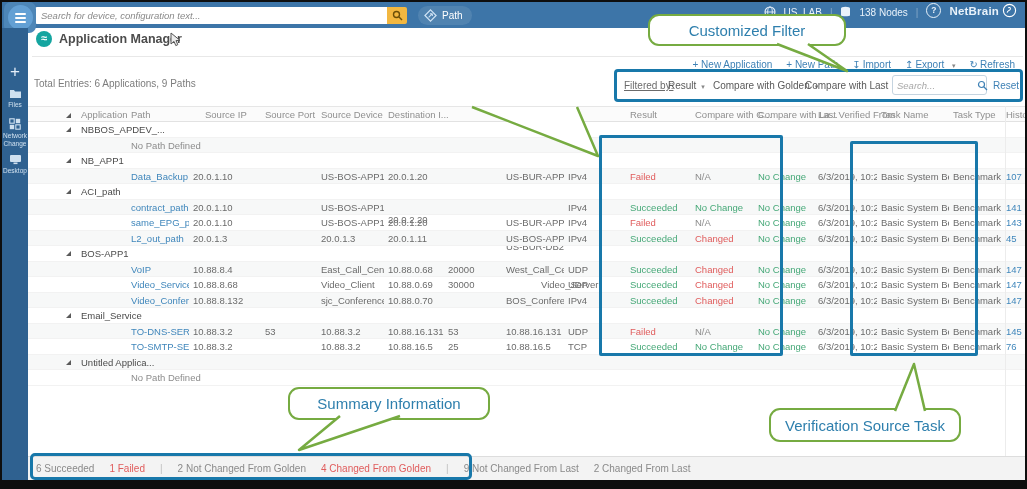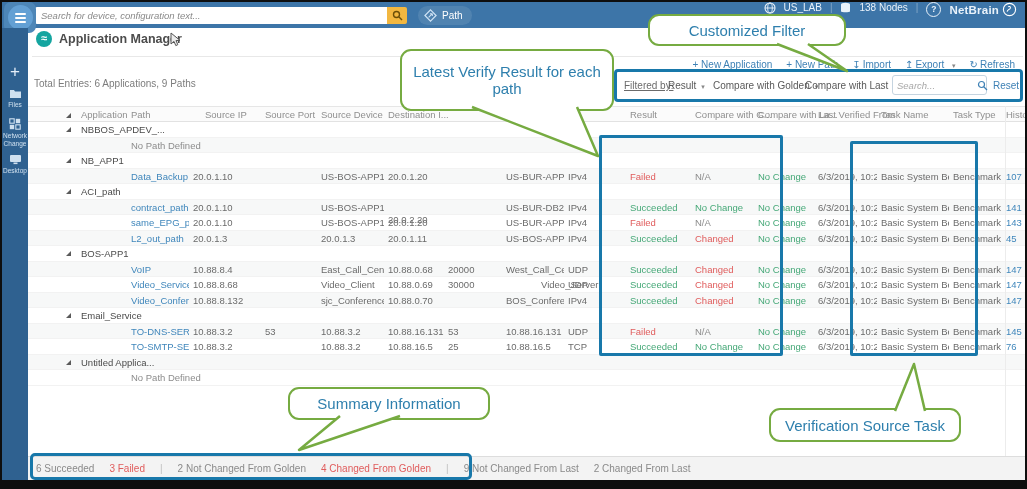--- a/index.html
+++ b/index.html
@@ -14,21 +14,21 @@
           display:flex;align-items:center;justify-content:center;flex-direction:column;gap:2px;}
   .burger i{display:block;width:11px;height:2px;background:#fff;border-radius:1px;}
   .tsearch{left:33px;top:5px;width:352px;height:17px;background:#fff;border:none;border-radius:2px 0 0 2px;
            font-style:italic;font-size:9.5px;color:#666;padding:0 6px;box-sizing:border-box;outline:none;
            font-family:"Liberation Sans","DejaVu Sans",sans-serif;}
   .tsearch::placeholder{color:#8a8a8a;font-style:italic;}
   .tsearch-btn{left:385px;top:5px;width:20px;height:17px;background:#f2b740;border-radius:0 2px 2px 0;
                display:flex;align-items:center;justify-content:center;cursor:pointer;}
   .path-btn{left:416px;top:4px;height:19px;padding:0 9px 0 6px;display:flex;align-items:center;gap:5px;
             background:rgba(255,255,255,.10);border-radius:10px;color:#fff;font-size:10px;}
-  .topright{right:8px;top:0;height:16px;display:flex;align-items:flex-start;gap:8px;color:#e9f2fa;font-size:10px;}
+  .topright{right:8px;top:0;height:16px;display:flex;align-items:flex-end;gap:8px;color:#e9f2fa;font-size:10px;}
   .topright .sep{color:rgba(255,255,255,.35);}
   .qmark{width:13px;height:13px;border:1.4px solid #e9f2fa;border-radius:50%;font-size:8.5px;line-height:13px;
          text-align:center;font-weight:bold;}
   .brand{font-size:11.5px;font-weight:bold;letter-spacing:.2px;display:flex;align-items:center;gap:3px;}
   
   .sidebar{left:0;top:26px;width:26px;height:452px;background:#2f6190;}
   .side-item{width:26px;display:flex;flex-direction:column;align-items:center;gap:2px;color:#cfe0ef;
              position:absolute;cursor:pointer;}
   .side-item .lbl{font-size:6.5px;text-align:center;line-height:7.5px;}
   .side-plus{font-size:17px;font-weight:300;color:#e4eef8;}
@@ -256,21 +256,21 @@
       </div>
       <div class="trow" style="top: 182px;">
         <span class="tri" style="left: 38px;"></span>
         <span class="cell grp" style="left: 53px; width: 120px;">ACI_path</span>
       </div>
       <div class="trow alt" style="top: 197.5px;">
         <span class="cell link" style="left: 103px; width: 58px;">contract_path</span>
         <span class="cell" style="left: 165px; width: 68px;">20.0.1.10</span>
         <span class="cell" style="left: 293px; width: 63px;">US-BOS-APP1</span>
         <span class="cell" style="left: 360px; width: 56px; margin-top: 12px;">20.0.2.20</span>
-        <span class="cell" style="left: 478px; width: 58px;">US-BUR-DB2</span>
+        <span class="cell" style="left: 478px; width: 58px; margin-top: 39px;">US-BUR-DB2</span>
         <span class="cell" style="left: 540px; width: 58px;">IPv4</span>
         <span class="cell ok" style="left: 602px; width: 61px;">Succeeded</span>
         <span class="cell ok" style="left: 667px; width: 59px;">No Change</span>
         <span class="cell ok" style="left: 730px; width: 56px;">No Change</span>
         <span class="cell" style="left: 790px; width: 59px;">6/3/2019, 10:24:...</span>
         <span class="cell" style="left: 853px; width: 68px;">Basic System Be...</span>
         <span class="cell" style="left: 925px; width: 49px;">Benchmark Verify</span>
         <span class="cell link" style="left: 978px; width: 24px;">141</span>
       </div>
       <div class="trow" style="top: 213px;">
@@ -396,42 +396,41 @@
         <span class="cell grp" style="left: 53px; width: 120px;">Untitled Applica...</span>
       </div>
       <div class="trow" style="top: 368px;">
         <span class="cell nop" style="left: 103px; width: 120px;">No Path Defined</span>
       </div>
     </div>
   <div class="abs gutter"></div>
 
   <div class="abs sumbar" id="sumbar">
       <span class="muted">6 Succeeded</span>
-      <span class="red">3 Failed</span>
+      <span class="red">1 Failed</span>
       <span class="sep">|</span>
       <span class="muted">2 Not Changed From Golden</span>
       <span class="red">4 Changed From Golden</span>
       <span class="sep">|</span>
       <span class="muted">9 Not Changed From Last</span>
       <span class="muted">2 Changed From Last</span>
     </div>
   <div class="abs bottom-edge"></div>
 
   <div class="abs hbox" style="left:612px;top:67px;width:409px;height:33px;border-radius:4px;"></div>
   <div class="abs hbox" style="left:597px;top:133px;width:184px;height:221px;border-radius:2px;"></div>
   <div class="abs hbox" style="left:848px;top:139px;width:128px;height:215px;border-radius:2px;"></div>
   <div class="abs hbox" style="left:28px;top:451px;width:442px;height:27px;border-radius:5px;"></div>
 
   <div class="abs callout" style="left:646px;top:12px;width:198px;height:32px;">Customized Filter</div>
   <span class="abs" style="left:768px;top:40px;">
     <svg width="82" height="34" viewBox="0 0 82 34">
         <path d="M7 2 L77 29 L38 2" fill="#fff" stroke="#76ab41" stroke-width="2.5" stroke-linejoin="round"></path>
       </svg>
   </span>
-  <div class="abs callout" style="left:398px;top:47px;width:214px;height:62px;">Latest Verify Result for each path</div>
   <span class="abs" style="left:460px;top:100px;">
     <svg width="145" height="60" viewBox="0 0 145 60">
         <path d="M10 5 L136 54 L115 5" fill="#fff" stroke="#76ab41" stroke-width="2.5" stroke-linejoin="round"></path>
       </svg>
   </span>
   <div class="abs callout" style="left:286px;top:385px;width:202px;height:33px;">Summary Information</div>
   <span class="abs" style="left:290px;top:410px;">
     <svg width="115" height="42" viewBox="0 0 115 42">
         <path d="M48 4 L7 38 L108 4" fill="#fff" stroke="#76ab41" stroke-width="2.5" stroke-linejoin="round"></path>
       </svg>

